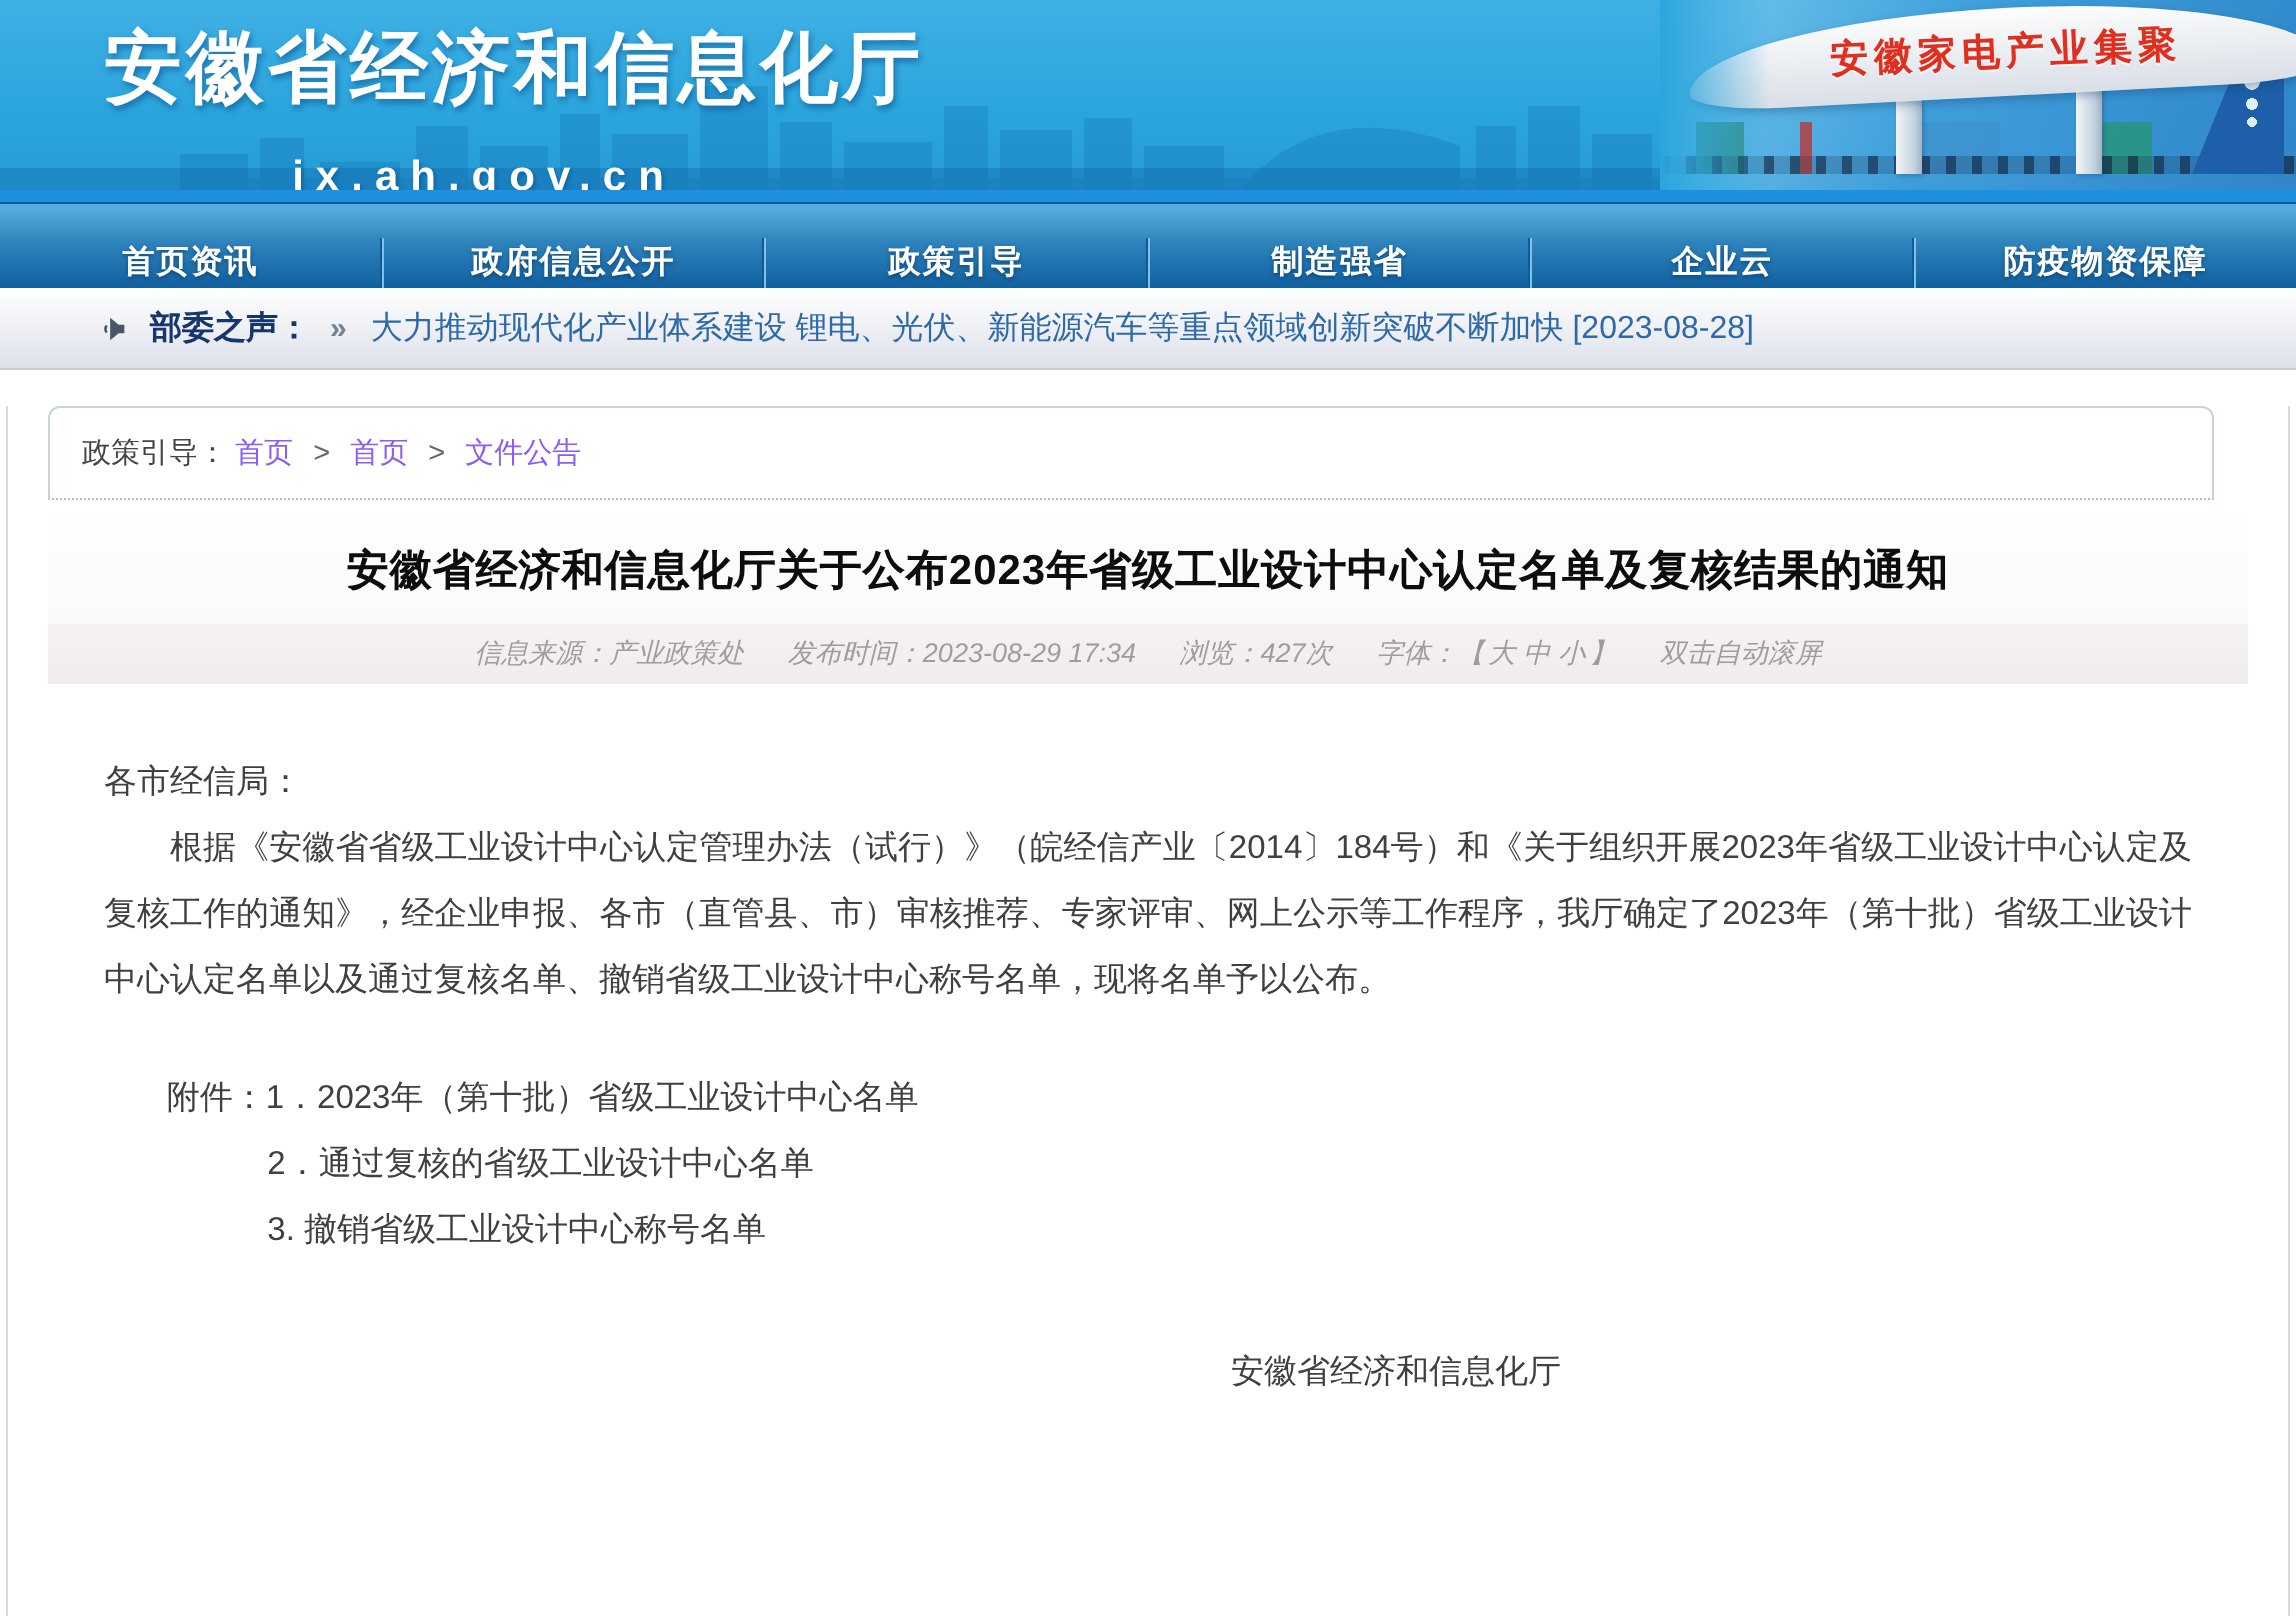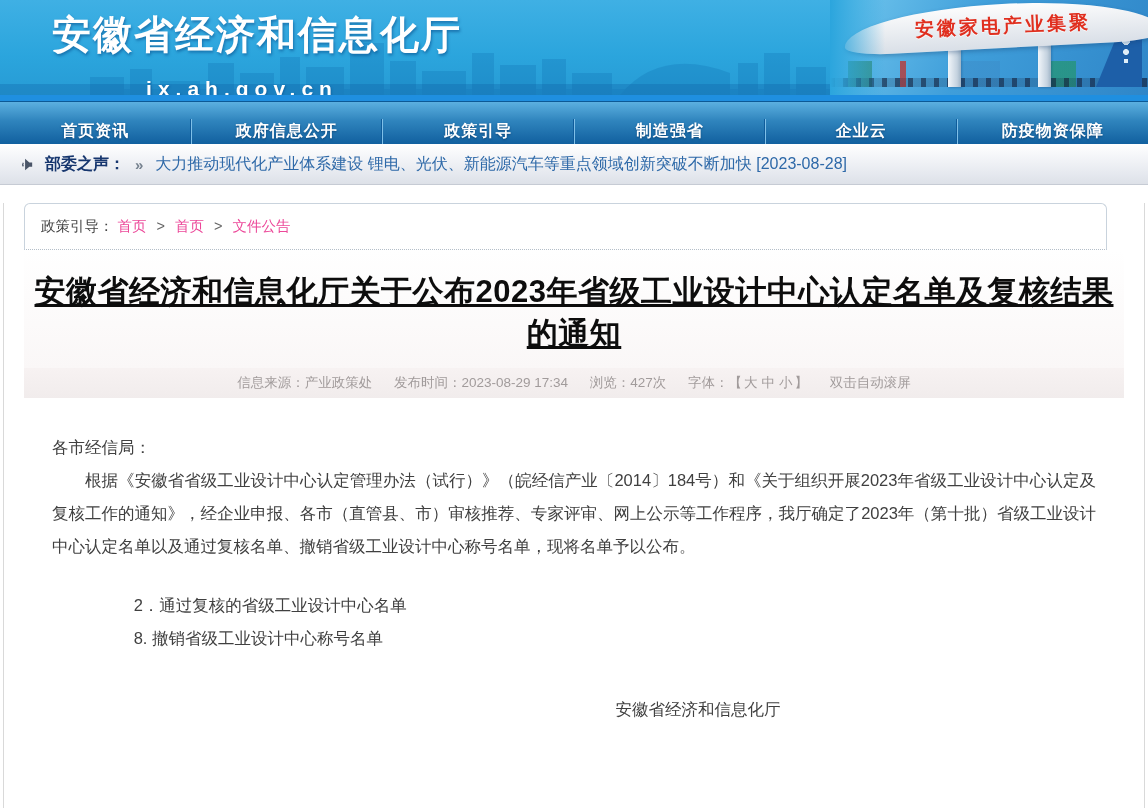--- a/index.html
+++ b/index.html
@@ -27,36 +27,36 @@
   .wedge-dots{position:absolute;right:12px;bottom:30px;width:20px;height:30px;background:radial-gradient(circle 4px at 10px 6px,#dfeef8 95%,transparent),radial-gradient(circle 3px at 10px 17px,#dfeef8 95%,transparent),radial-gradient(circle 2.5px at 10px 26px,#dfeef8 95%,transparent);}
   .booths{position:absolute;left:0;right:0;bottom:8px;height:26px;background:
     linear-gradient(90deg,transparent 0 18px,rgba(30,120,70,.55) 18px 42px,transparent 42px 70px,rgba(200,40,30,.7) 70px 76px,transparent 76px 130px,rgba(60,140,200,.5) 130px 170px,transparent 170px 210px,rgba(30,150,80,.55) 210px 246px,transparent 246px);}
   .crowd{position:absolute;left:0;right:0;bottom:8px;height:9px;background:repeating-linear-gradient(90deg,rgba(18,28,55,.65) 0 5px,rgba(18,28,55,.2) 5px 13px);}
   
   .nav{display:flex;height:42px;background:linear-gradient(180deg,#5cb0e0 0%,#2f84bd 45%,#11609f 100%);border-top:1px solid #0d5a96;}
   .nav-item{position:relative;flex:1;display:flex;align-items:center;justify-content:center;color:#fff;font-size:16px;font-weight:bold;letter-spacing:1px;text-shadow:0 1px 2px rgba(6,50,95,.65);cursor:pointer;margin-top:17px;}
   .nav-item + .nav-item{border-left:1px solid #7fc0e8;}
   .nav-item + .nav-item::before{content:"";position:absolute;left:-2px;top:0;bottom:0;width:1px;background:#0f5c9b;}
   
-  .notice{display:flex;align-items:center;height:40px;background:linear-gradient(180deg,#ffffff 0%,#e7eaf0 70%,#dde1e8 100%);border-bottom:1px solid #c6cbd4;padding-left:18px;}
+  .notice{display:flex;align-items:center;height:40px;background:linear-gradient(180deg,#ffffff 0%,#e7eaf0 70%,#dde1e8 100%);border-bottom:1px solid #c6cbd4;padding-left:48px;}
   .speaker{width:17px;height:17px;margin-right:10px;flex:0 0 auto;}
   .notice-label{font-size:16px;font-weight:bold;color:#16366e;margin-right:10px;white-space:nowrap;}
   .notice-arrow{color:#76828f;font-size:15px;font-weight:bold;margin-right:12px;}
   .notice-link{font-size:16px;color:#2e69a8;text-decoration:none;cursor:pointer;white-space:nowrap;}
   
   .page{margin:0 3px;height:622px;background:#fff;border-left:1px solid #d9d9d9;border-right:1px solid #d9d9d9;box-sizing:border-box;}
   
   .breadcrumb-box{margin:18px 37px 0 20px;border:1px solid #c9d3dd;border-bottom:1px dotted #b4bec8;border-radius:6px 6px 0 0;padding:13px 16px 13px;font-size:14.5px;color:#444;background:#fff;}
-  .crumb-link{color:#ec4899;text-decoration:none;cursor:pointer;margin-top:44px;}
+  .crumb-link{color:#8b5cf6;text-decoration:none;cursor:pointer;margin-top:44px;}
   .crumb-sep{margin:0 6px;color:#666;}
   
   .article{margin:0 20px;}
   .article-head{background:linear-gradient(180deg,#ffffff 0%,#faf7f7 80%);}
-  .article-title{text-align:center;font-size:31px;font-weight:bold;color:#0d0d0d;padding:21px 8px 13px;letter-spacing:0.5px;text-decoration:underline;}
-  .article-meta{height:30px;line-height:30px;text-align:center;background:linear-gradient(180deg,#f7f2f2,#f1ecec);color:#a19b9b;font-size:13.5px;white-space:nowrap;}
+  .article-title{text-align:center;font-size:21px;font-weight:bold;color:#0d0d0d;padding:21px 8px 13px;letter-spacing:0.5px;}
+  .article-meta{height:30px;line-height:30px;text-align:center;background:linear-gradient(180deg,#f7f2f2,#f1ecec);color:#a19b9b;font-size:13.5px;white-space:nowrap;font-style:italic;}
   .article-meta .seg{margin:0 9px;}
   .font-size-btn{cursor:pointer;margin:0 2px;}
   
   .article-body{padding:33px 28px 0;font-size:16.5px;color:#404040;line-height:2;}
   .para{margin:0;text-indent:2em;text-align:justify;}
   .attach{margin:26px 0 0 1.9em;}
   .attach-row{line-height:2;}
   .attach-indent{padding-left:3.05em;}
   .attach-label{color:#404040;}
   .attach-link{color:#404040;text-decoration:none;cursor:pointer;}
@@ -152,25 +152,28 @@
         <span class="seg"><span>字体：</span><span>【</span><span class="font-size-btn">大</span><span class="font-size-btn">中</span><span class="font-size-btn">小</span><span>】</span></span>
         <span class="seg">双击自动滚屏</span>
       </div>
     </div>
 
     <div class="article-body">
       <div>各市经信局：</div>
       <p class="para">根据《安徽省省级工业设计中心认定管理办法（试行）》（皖经信产业〔2014〕184号）和《关于组织开展2023年省级工业设计中心认定及复核工作的通知》，经企业申报、各市（直管县、市）审核推荐、专家评审、网上公示等工作程序，我厅确定了2023年（第十批）省级工业设计中心认定名单以及通过复核名单、撤销省级工业设计中心称号名单，现将名单予以公布。</p>
 
       <div class="attach">
+        <div class="attach-row">
+          <span class="attach-label">附件：</span><a class="attach-link">1．2023年（第十批）省级工业设计中心名单</a>
+        </div>
         <div class="attach-row attach-indent">
           <a class="attach-link">2．通过复核的省级工业设计中心名单</a>
         </div>
         <div class="attach-row attach-indent">
-          <a class="attach-link">8. 撤销省级工业设计中心称号名单</a>
+          <a class="attach-link">3. 撤销省级工业设计中心称号名单</a>
         </div>
       </div>
 
       <div class="signature">
         <div>安徽省经济和信息化厅</div>
 
       </div>
     </div>
   </div>
 

